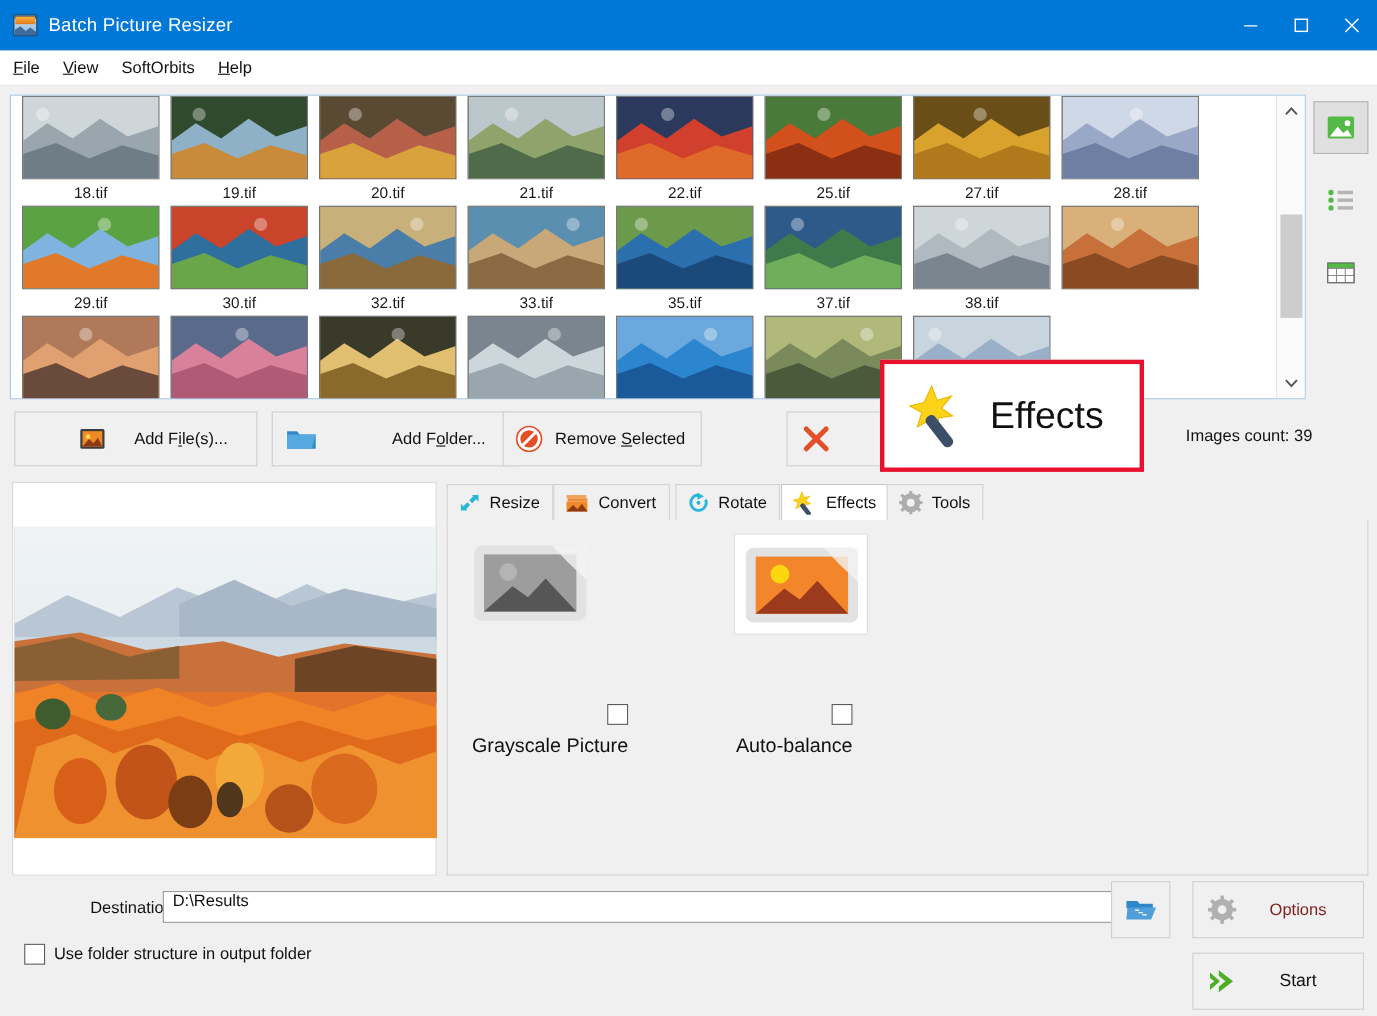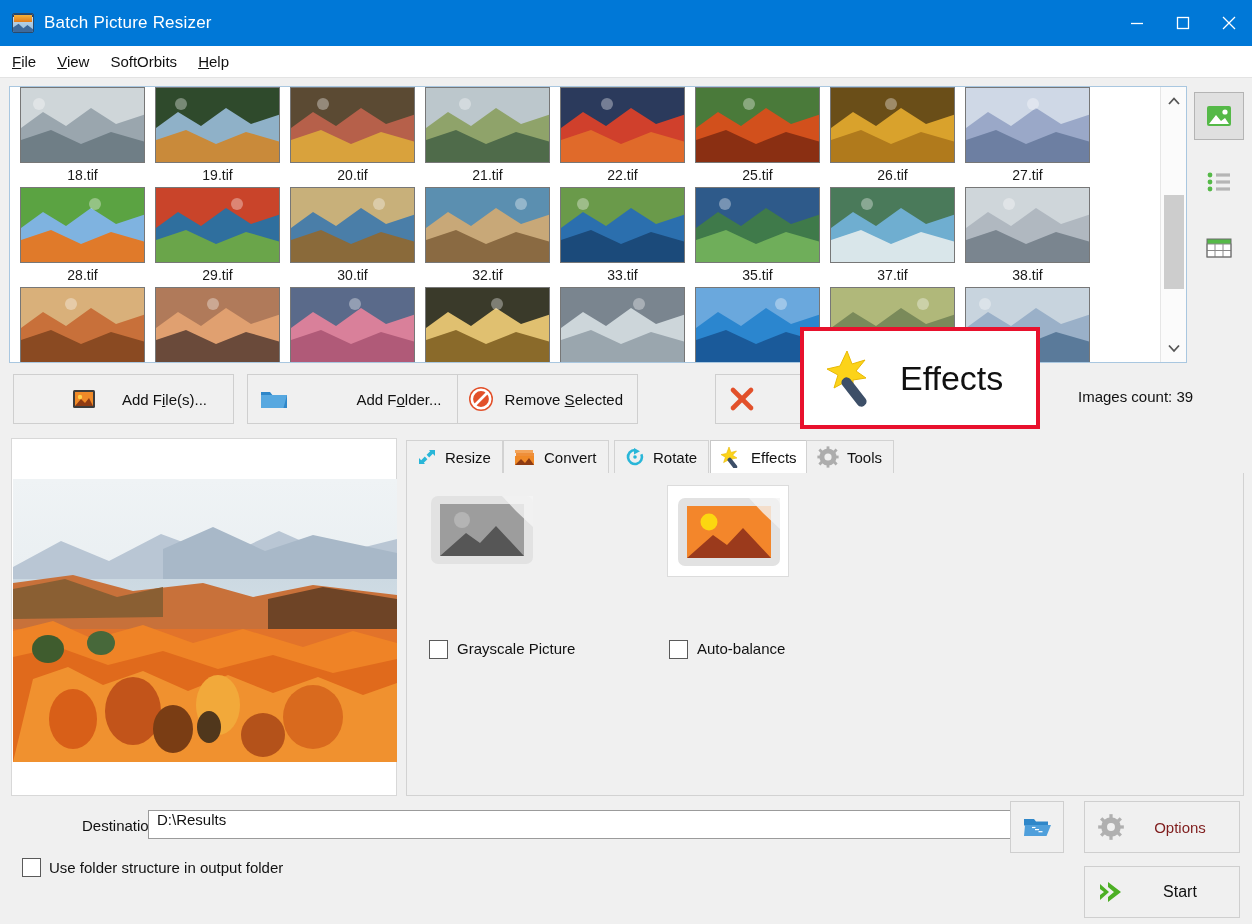--- a/index.html
+++ b/index.html
@@ -116,21 +116,21 @@
     padding:0 11px 0 9px; background:#f0f0f0; border:1px solid #d2d2d2; border-bottom:none;
     font-size:15px; color:#111; gap:7px; white-space:nowrap;
   }
   .tab.active { background:#ffffff; border-color:#c8c8c8; }
   .tabpanel {
     position:absolute; left:406px; top:473px; width:838px; height:323px;
     background:#f0f0f0; border:1px solid #d2d2d2; border-top:none;
   }
   .fx-icon-box { position:absolute; }
   .fx-icon-box.selected { background:#ffffff; border:1px solid #dcdcdc; }
-  .cb-row { position:absolute; display:flex; align-items:flex-start; gap:9px; font-size:15px; color:#111; }
+  .cb-row { position:absolute; display:flex; align-items:flex-end; gap:9px; font-size:18px; color:#111;flex-direction:column; }
   .cbox { width:19px; height:19px; background:#fff; border:1px solid #5a5a5a; }
 
   
   .destlabel { position:absolute; left:53px; top:817px; font-size:15px; color:#111;margin-left:29px; }
   .combo {
     position:absolute; left:148px; top:810px; width:911px; height:29px;
     background:#fff; border:1px solid #9b9b9b; display:flex; 
   }
   .combo .val { font-size:15px; color:#111; padding-left:8px; flex:1; }
   .combo .arrow { width:30px; display:flex; align-items:center; justify-content:center; }
@@ -309,29 +309,20 @@
               <circle cx="22" cy="16" r="6" fill="#ffffff" opacity=".35"></circle>
             </svg></div>
         </div>
         <div class="cell">
           <div class="name">25.tif</div>
           <div class="thumb"><svg width="125" height="76" viewBox="0 0 125 76" preserveAspectRatio="none">
               <rect width="125" height="76" fill="#2e5a8a"></rect>
               <polygon points="0,40 22,24 45,38 70,20 95,36 125,26 125,76 0,76" fill="#3f7a4a"></polygon>
               <polygon points="0,52 30,42 60,56 90,44 125,54 125,76 0,76" fill="#6fae5a"></polygon>
               <circle cx="29" cy="16" r="6" fill="#ffffff" opacity=".35"></circle>
-            </svg></div>
-        </div>
-        <div class="cell">
-          <div class="name">26.tif</div>
-          <div class="thumb"><svg width="125" height="76" viewBox="0 0 125 76" preserveAspectRatio="none">
-              <rect width="125" height="76" fill="#4a7a5a"></rect>
-              <polygon points="0,40 22,24 45,38 70,20 95,36 125,26 125,76 0,76" fill="#6faed0"></polygon>
-              <polygon points="0,52 30,42 60,56 90,44 125,54 125,76 0,76" fill="#d9e6ea"></polygon>
-              <circle cx="36" cy="16" r="6" fill="#ffffff" opacity=".35"></circle>
             </svg></div>
         </div>
         <div class="cell">
           <div class="name">27.tif</div>
           <div class="thumb"><svg width="125" height="76" viewBox="0 0 125 76" preserveAspectRatio="none">
               <rect width="125" height="76" fill="#cfd6da"></rect>
               <polygon points="0,40 22,24 45,38 70,20 95,36 125,26 125,76 0,76" fill="#b0b8c0"></polygon>
               <polygon points="0,52 30,42 60,56 90,44 125,54 125,76 0,76" fill="#7a858f"></polygon>
               <circle cx="43" cy="16" r="6" fill="#ffffff" opacity=".35"></circle>
             </svg></div>

